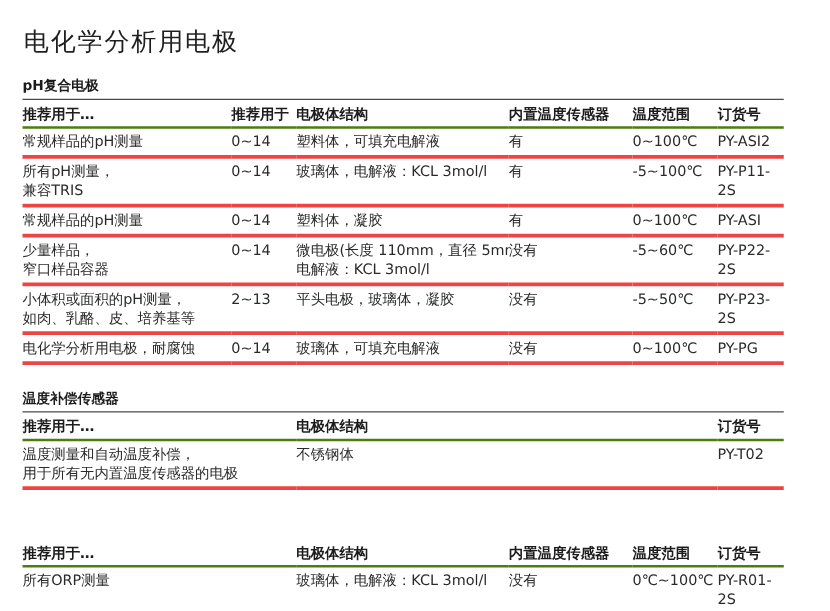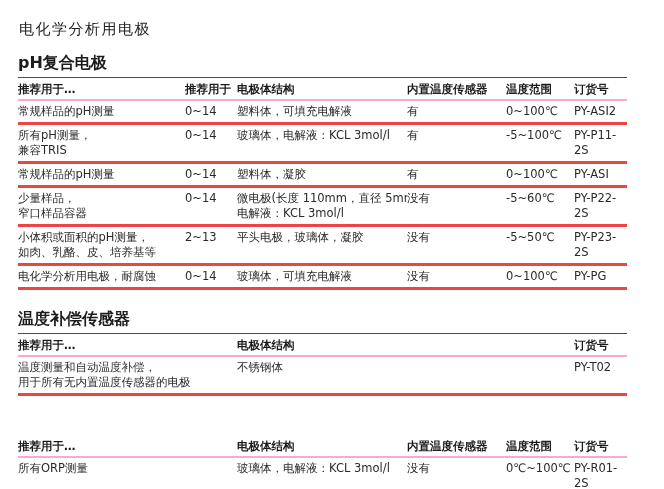--- a/index.html
+++ b/index.html
@@ -7,46 +7,46 @@
     position:relative;
     width:664px;height:489px;
     background:#ffffff;
     font-family:"DejaVu Sans","Liberation Sans",sans-serif;
     color:#262626;
     box-sizing:border-box;
     padding:16px 18px 0 18px;
     overflow:hidden;
   }
   .page-title{
-    font-size:15px;
+    font-size:20px;
     font-weight:500;
     letter-spacing:1.5px;
     color:#1f1f1f;
     margin:4px 0 14px 1px;
   }
   .section{width:609px;}
   .sec-heading{
-    font-size:16px;
+    font-size:11px;
     font-weight:bold;
     color:#1c1c1c;
     padding-bottom:3px;
     border-bottom:1px solid #4a4a4a;
   }
   table{
     border-collapse:collapse;
     table-layout:fixed;
     width:609px;
     font-size:11.5px;
   }
   th{
     text-align:left;
     font-weight:bold;
     color:#1c1c1c;
     padding:4px 2px 3px 0;
-    border-bottom:2px solid #f9a8d4;
+    border-bottom:2px solid #4d7c0f;
     line-height:14px;
     overflow:hidden;
     white-space:nowrap;
   }
   td{
     vertical-align:top;
     padding:3px 4px 3px 0;
     border-bottom:3px solid #ef4444;
     line-height:15px;
     color:#2a2a2a;

